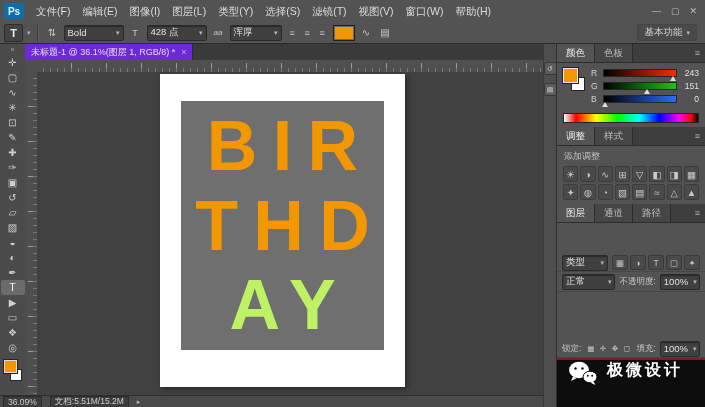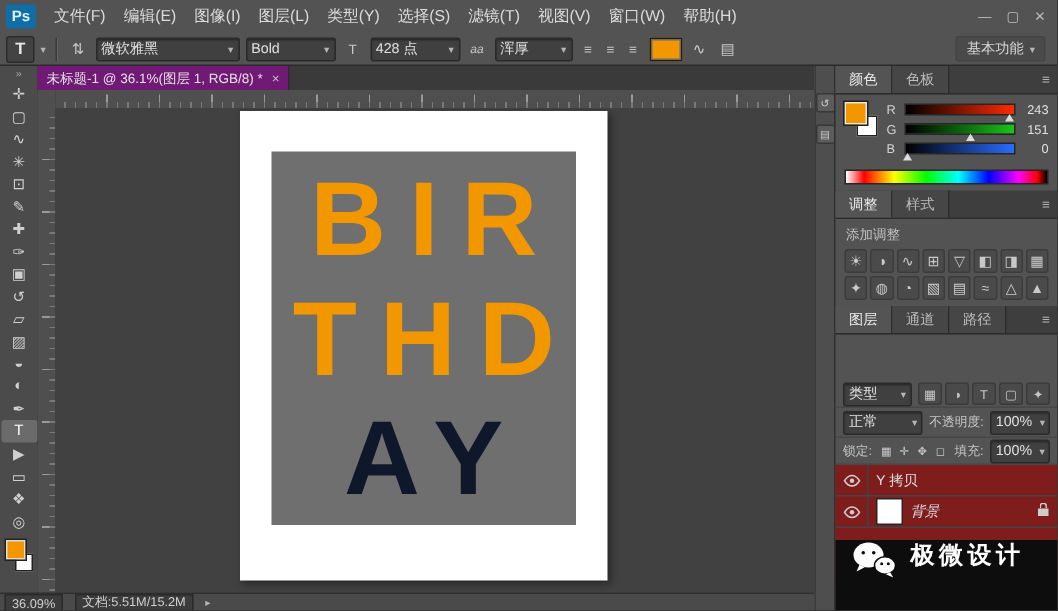--- a/index.html
+++ b/index.html
@@ -33,21 +33,21 @@
   #toolbar{left:0;top:44px;width:25px;height:351px;background:#4b4b4b;border-right:1px solid #323232;
            display:flex;flex-direction:column;align-items:center;}
   #tool-collapse{height:11px;font-size:7px;color:#a8a8a8;line-height:11px;}
   .tool{width:24px;height:15px;display:flex;align-items:center;justify-content:center;font-size:10px;color:#cfcfcf;}
   .tool.active{background:#6b6b6b;border-radius:2px;color:#ffffff;}
   #swatch-widget{position:relative;width:20px;height:24px;margin-top:4px;}
   #bg-swatch{position:absolute;left:7px;top:10px;width:10px;height:10px;background:#fff;border:1px solid #222;}
   #fg-swatch{position:absolute;left:1px;top:1px;width:11px;height:11px;border:1px solid #ddd;outline:1px solid #222;}
   
   #tabbar{left:25px;top:44px;width:518px;height:16px;background:#3a3a3a;border-bottom:1px solid #2c2c2c;display:flex;}
-  #doc-tab{display:flex;align-items:center;gap:6px;background:#701a75;border-right:1px solid #2c2c2c;
+  #doc-tab{display:flex;align-items:center;gap:6px;background:#6d28d9;border-right:1px solid #2c2c2c;
            padding:0 6px;font-size:9px;color:#e3e3e3;max-width:230px;white-space:nowrap;}
   #doc-tab .close{font-size:9px;color:#bdbdbd;}
   #ruler-corner{left:25px;top:60px;width:12px;height:12px;background:#4f4f4f;border-right:1px solid #393939;border-bottom:1px solid #393939;}
   #hruler{left:37px;top:60px;width:506px;height:12px;background:#4f4f4f;border-bottom:1px solid #393939;
     background-image:repeating-linear-gradient(to right,transparent 0,transparent 6px,#787878 6px,#787878 7px),
                      repeating-linear-gradient(to right,transparent 0,transparent 34px,#9a9a9a 34px,#9a9a9a 35px);
     background-size:100% 4px,100% 9px;background-position:left bottom,left bottom;background-repeat:no-repeat;}
   #vruler{left:25px;top:72px;width:12px;height:323px;background:#4f4f4f;border-right:1px solid #393939;
     background-image:repeating-linear-gradient(to bottom,transparent 0,transparent 6px,#787878 6px,#787878 7px),
                      repeating-linear-gradient(to bottom,transparent 0,transparent 34px,#9a9a9a 34px,#9a9a9a 35px);
@@ -96,21 +96,21 @@
   .adj-icon{height:14px;display:flex;align-items:center;justify-content:center;font-size:9.5px;color:#c9c9c9;
             background:#4a4a4a;border:1px solid #3c3c3c;border-radius:2px;}
   
   .row-line{display:flex;align-items:center;gap:4px;padding:0 5px;border-bottom:1px solid #474747;box-sizing:border-box;}
   #filter-row{height:18px;font-size:9px;margin-top:31px;}
   #filter-icons{display:flex;gap:2px;}
   .mini-btn{width:14px;height:13px;display:flex;align-items:center;justify-content:center;font-size:8.5px;
             color:#c6c6c6;background:#4a4a4a;border:1px solid #3a3a3a;border-radius:2px;}
   .mini-btn.tiny{width:11px;height:11px;font-size:7.5px;background:transparent;border:none;}
   #blend-row{height:20px;font-size:8.5px;}
-  #lock-row{height:18px;font-size:8.5px;}
+  #lock-row{height:18px;font-size:8.5px;margin-top:48px;}
   .small-label{color:#c6c6c6;white-space:nowrap;}
   #layers-list{background:#7f1d1d;height:80px;}
   .lrow{height:20px;display:flex;align-items:center;border-bottom:1px solid #454545;font-size:9.5px;color:#dedede;}
   .eyecell{width:21px;height:100%;border-right:1px solid #414141;display:flex;align-items:center;justify-content:center;flex:none;}
   .lbody{display:flex;align-items:center;gap:5px;padding-left:5px;flex:1;height:100%;}
   .thumb{width:16px;height:16px;border:1px solid #262626;background:#fff;flex:none;position:relative;}
   .thumb.checker{background-image:linear-gradient(45deg,#b9b9b9 25%,transparent 25%,transparent 75%,#b9b9b9 75%),
                  linear-gradient(45deg,#b9b9b9 25%,#ffffff 25%,#ffffff 75%,#b9b9b9 75%);
                  background-size:6px 6px;background-position:0 0,3px 3px;}
   .thumb-mark{position:absolute;left:3px;top:5px;width:10px;height:6px;}
@@ -150,24 +150,20 @@
       <span>▢</span>
       <span>✕</span>
     </div>
   </div>
 
   <div id="optionsbar" class="abs">
     <span class="tool-badge">T</span>
     <span class="mini-arrow">▾</span>
     <span class="vsep"></span>
     <span class="ob-icon">⇅</span>
-    <span class="select" style="width:88px;">
-      <span>微软雅黑</span>
-      <span class="arr">▾</span>
-    </span>
     <span class="select" style="width:52px;">
       <span>Bold</span>
       <span class="arr">▾</span>
     </span>
     <span class="ob-icon" style="font-size:9px;">T</span>
     <span class="select" style="width:52px;">
       <span>428 点</span>
       <span class="arr">▾</span>
     </span>
     <span class="ob-icon" style="font-size:8px;font-style:italic;">aa</span>
@@ -227,21 +223,21 @@
   </div>
 
   <div id="ruler-corner" class="abs"></div>
   <div id="hruler" class="abs"></div>
   <div id="vruler" class="abs"></div>
   <div id="viewport" class="abs">
     <div id="page">
       <div id="poster-panel" style="background: rgb(111, 111, 111);">
         <div class="poster-line" style="color: rgb(243, 151, 0);">BIR</div>
         <div class="poster-line" style="color: rgb(243, 151, 0);">THD</div>
-        <div class="poster-line" style="color: #0f172a;">AY</div>
+        <div class="poster-line" style="color: #bef264;">AY</div>
       </div>
     </div>
   </div>
 
   <div id="statusbar" class="abs">
     <span class="sunken">36.09%</span>
     <span class="sunken">文档:5.51M/15.2M</span>
     <span style="font-size:7px;color:#b5b5b5;">▸</span>
   </div>
 

